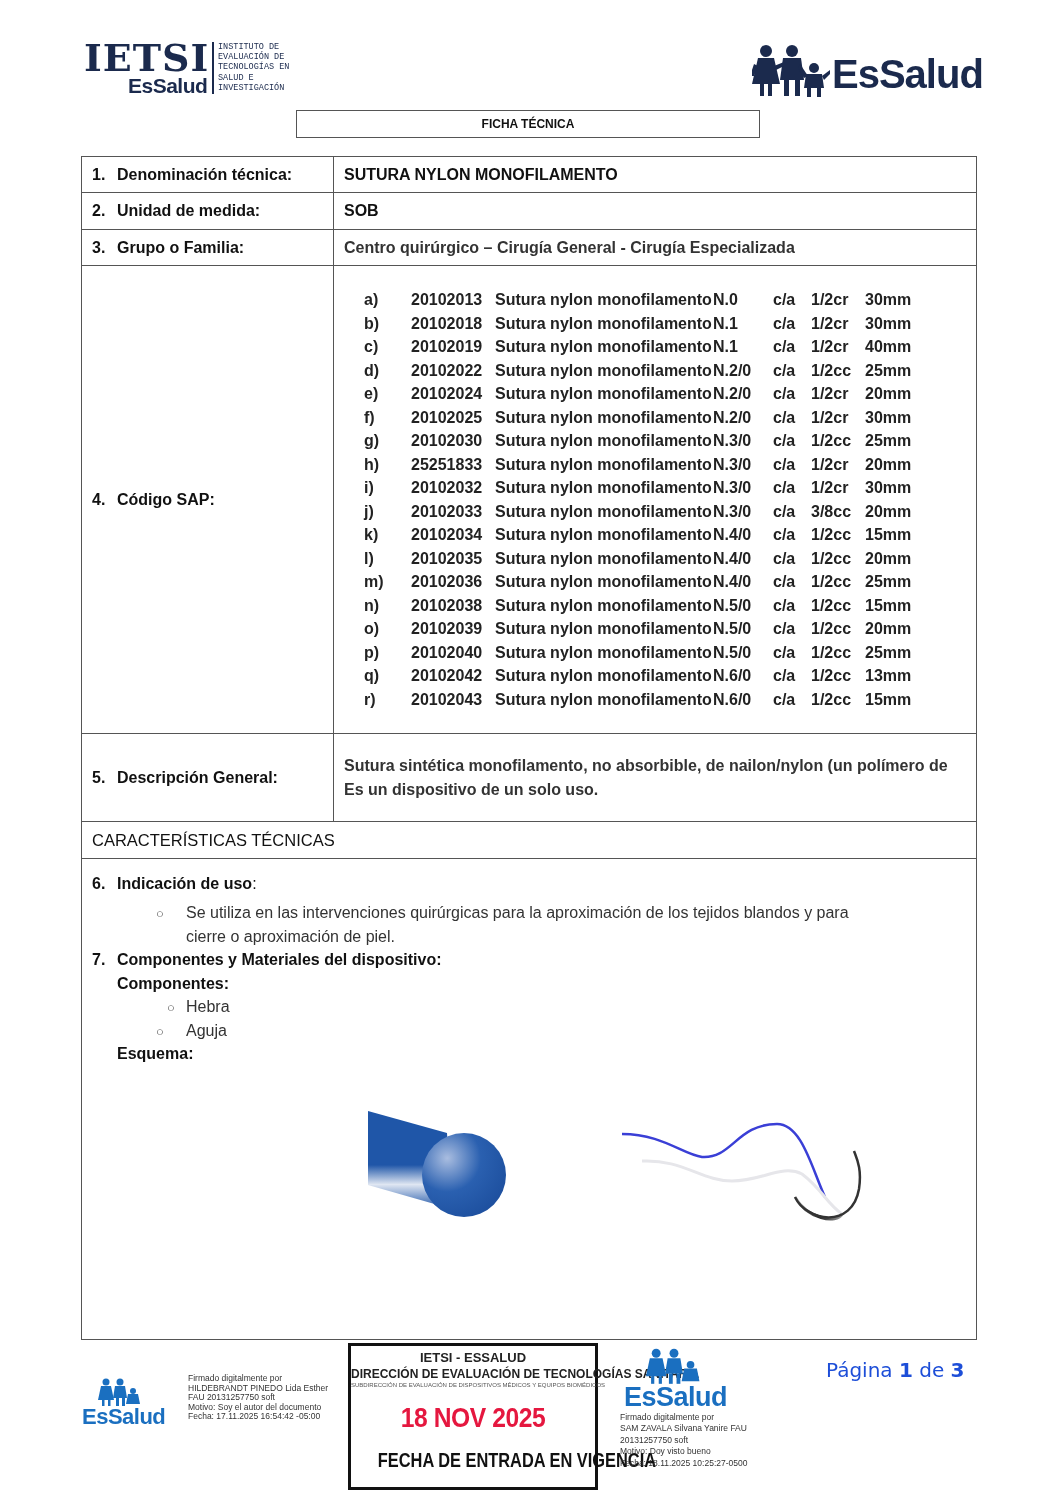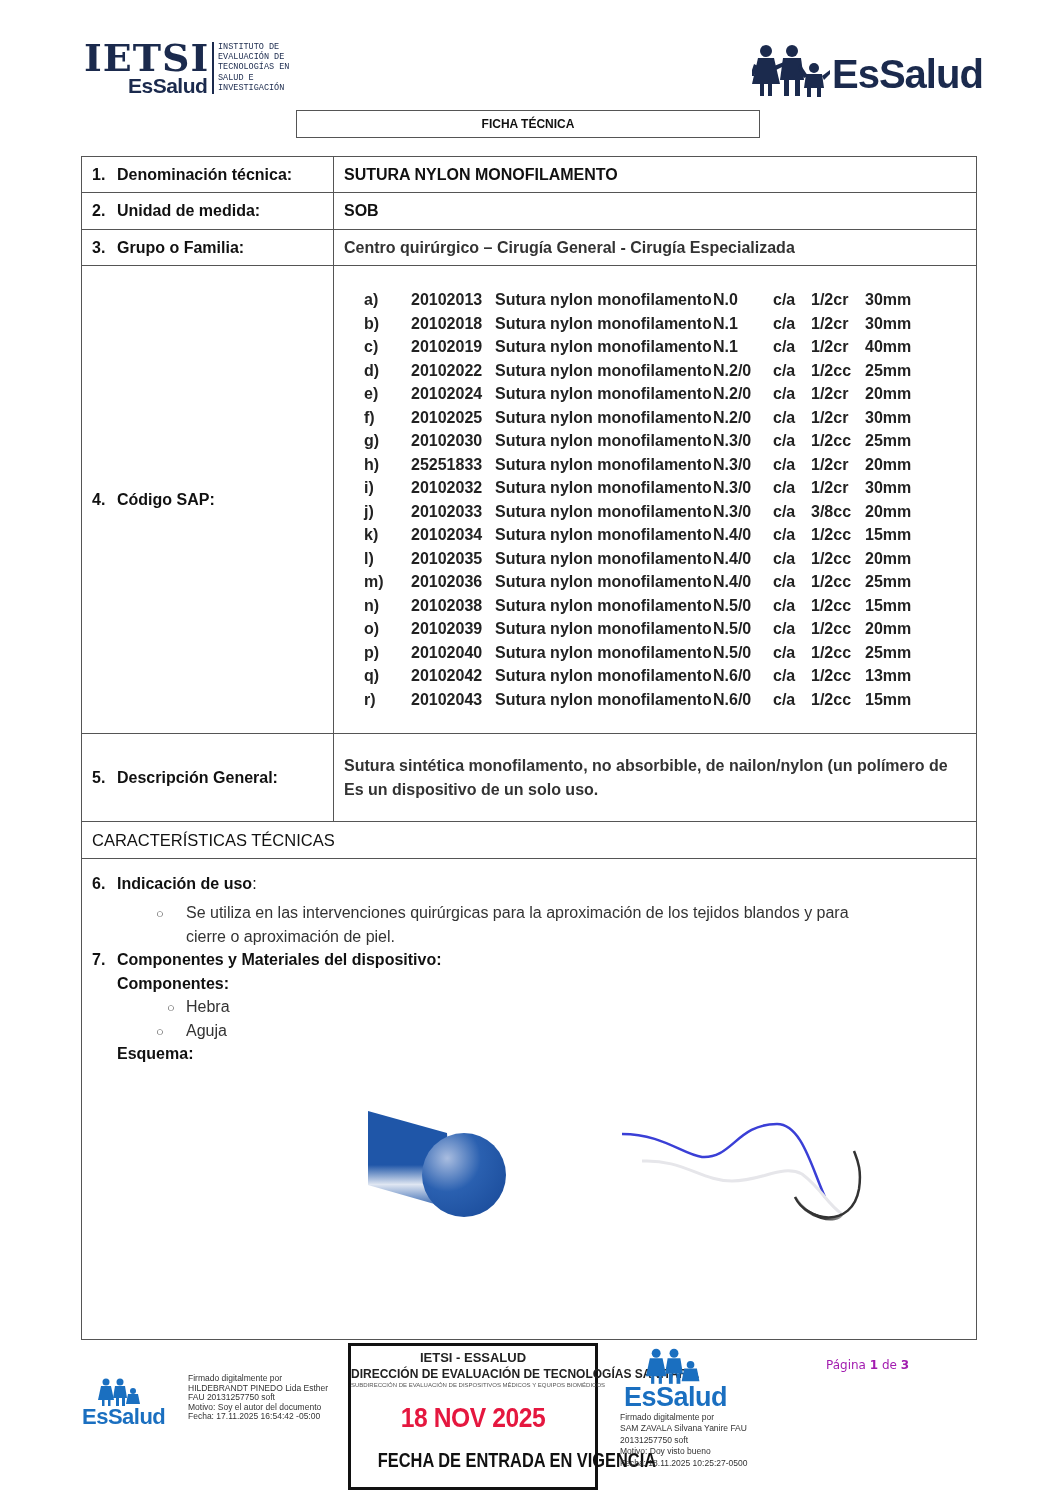--- a/index.html
+++ b/index.html
@@ -64,21 +64,21 @@
   .stamp .s1 { margin-top: 4px; font-weight: bold; font-size: 13px; color: #222; }
   .stamp .s2 { font-weight: bold; font-size: 12px; color: #222; margin-top: 2px; white-space: nowrap; }
   .stamp .s3 { font-size: 6px; color: #555; white-space: nowrap; margin-top: 1px; }
   .stamp .s4 { font-weight: bold; font-size: 28px; color: #e5173f; margin-top: 14px; letter-spacing: -0.5px; transform: scaleX(0.88); }
   .stamp .s5 { font-weight: bold; font-size: 21px; color: #111; margin-top: 14px; transform: scaleX(0.78); white-space: nowrap; }
 
   .foot-essalud2 { left: 622px; top: 1348px; width: 110px; height: 62px; }
   .foot-essalud2 .word { position: absolute; left: 2px; top: 34px; font-size: 27px; font-weight: bold; color: #1a6fc0; letter-spacing: -0.5px; }
   .sig2 { left: 620px; top: 1412px; font-size: 8.5px; line-height: 11.4px; color: #333; width: 160px; }
 
-  .page-num { left: 826px; top: 1358px; font-size: 12px; color: #a21caf; font-family: "DejaVu Sans", sans-serif; }
+  .page-num { left: 826px; top: 1358px; font-size: 20px; color: #1d4ed8; font-family: "DejaVu Sans", sans-serif; }
 </style>
 </head>
 <body>
 
 <div class="abs ietsi-logo">
   <div class="ietsi-big">IETSI</div>
   <div class="ietsi-sub">EsSalud</div>
   <div class="ietsi-divider"></div>
   <div class="ietsi-inst">
     <div>INSTITUTO DE</div>

